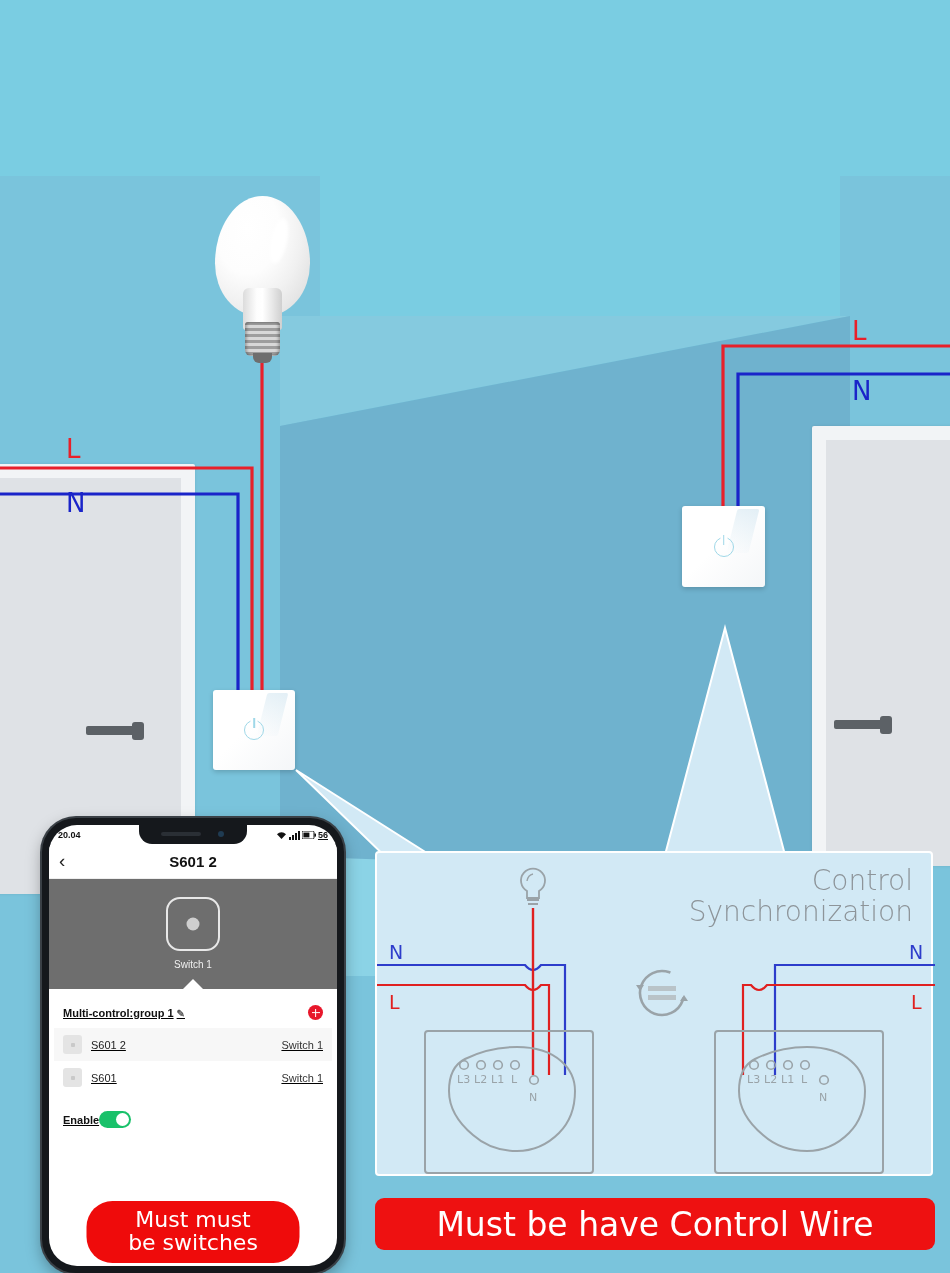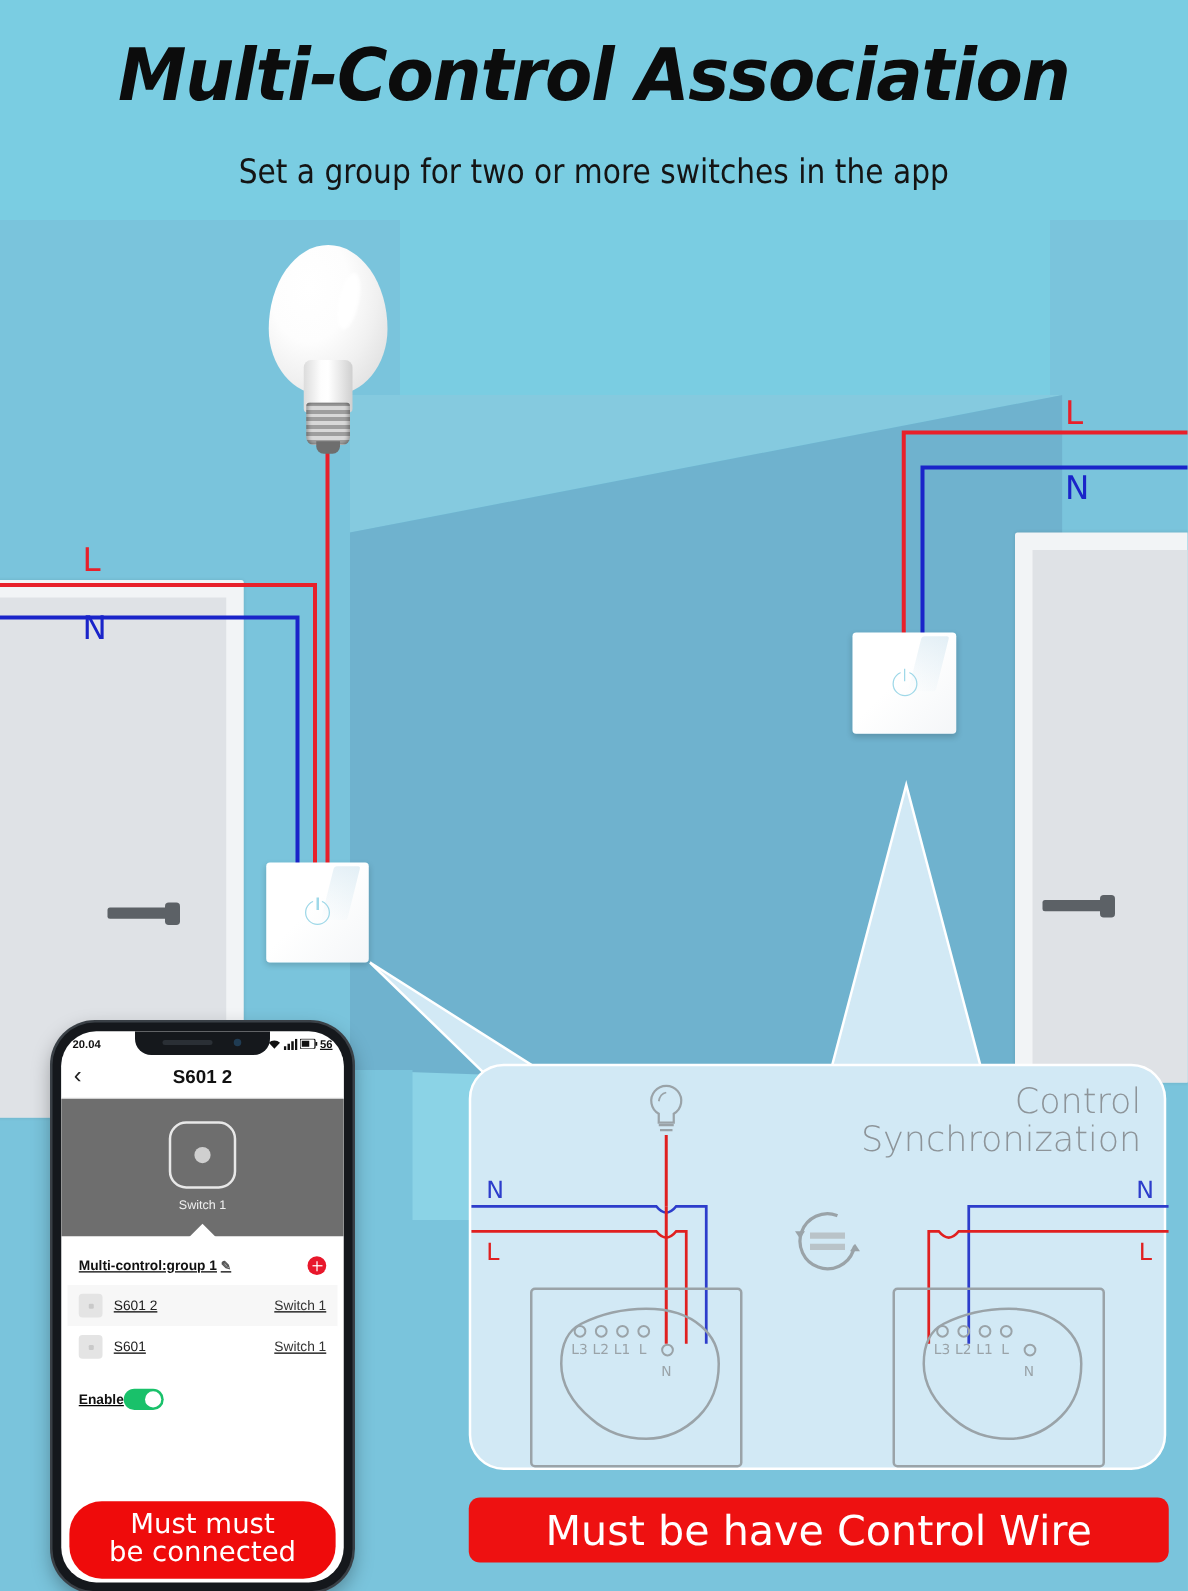--- a/index.html
+++ b/index.html
@@ -95,38 +95,38 @@
     width:20px; height:20px; border:1.6px solid #9fd8e8; border-radius:50%;
   }
   .wswitch .pwr:after{ content:""; position:absolute; left:50%; top:-3px; transform:translateX(-50%);
     width:1.6px; height:10px; background:#9fd8e8; }
   .wswitch .pwr-mask{ position:absolute; left:50%; top:-4px; transform:translateX(-50%);
     width:7px; height:5px; background:#ffffff; }
 
   
   .callout {
     position:absolute; left:375px; top:851px; width:558px; height:325px;
-    background:#D2E9F5; border:2px solid #ffffff; border-radius:28px; z-index:20;
+    background:#D2E9F5; border:2px solid #ffffff; border-radius:4px; z-index:20;
   }
   .callout-title {
     position:absolute; right:18px; top:12px; text-align:right;
     font-size:28px; color:#8D9499; line-height:1.12;
     font-family:"DejaVu Sans", sans-serif; font-weight:300;
   }
   .ptr { position:absolute; z-index:18; }
 
   
   .diagram { position:absolute; left:0; top:0; width:558px; height:325px; }
   .dlabel { position:absolute; font-size:19px; font-family:"DejaVu Sans", sans-serif; }
   .dlabel.L { color:#E02020; }
   .dlabel.N { color:#2D3DCB; }
 
   
   .phone {
-    position:absolute; left:42px; top:818px; width:240px; height:455px; z-index:30;
+    position:absolute; left:42px; top:818px; width:302px; height:455px; z-index:30;
     background:#15181C; border-radius:34px;
     box-shadow:0 0 0 2px #3a4046, 0 6px 16px rgba(0,0,0,.35);
     padding:7px;
   }
   .phone-screen {
     position:relative; width:100%; height:100%; background:#ffffff;
     border-radius:28px; overflow:hidden;
   }
   .notch {
     position:absolute; left:50%; top:0; transform:translateX(-50%);
@@ -262,24 +262,20 @@
     </div>
 
     <div class="wswitch" style="left:682px; top:330px; width:83px; height:81px;">
       <div class="gloss"></div>
       <div class="pwr">
           <div class="pwr-mask"></div>
         </div>
     </div>
   </div>
 
-  <div class="header">
-    <div class="title">Multi-Control Association</div>
-    <div class="subtitle">Set a group for two or more switches in the app</div>
-  </div>
 
   <svg class="ptr" style="left:0; top:0; width:950px; height:1273px;" viewBox="0 0 950 1273">
     <polygon points="296,770 430,855 430,900" fill="#D2E9F5" stroke="#ffffff" stroke-width="2"></polygon>
     <polygon points="725,628 785,855 665,855" fill="#D2E9F5" stroke="#ffffff" stroke-width="2"></polygon>
   </svg>
 
   <div class="callout">
     <div class="callout-title">
       <div>Control</div>
       <div>Synchronization</div>
@@ -414,20 +410,20 @@
         <div class="enable-row">
           <span>Enable</span>
           <span class="toggle">
             <span class="knob"></span>
           </span>
         </div>
       </div>
 
       <div class="wifi-pill">
         <div>Must must</div>
-        <div>be connected</div>
+        <div>be switches</div>
       </div>
     </div>
   </div>
 
   <div class="neutral-pill">Must be have Control Wire</div>
 
 </div>
 
 </body></html>

